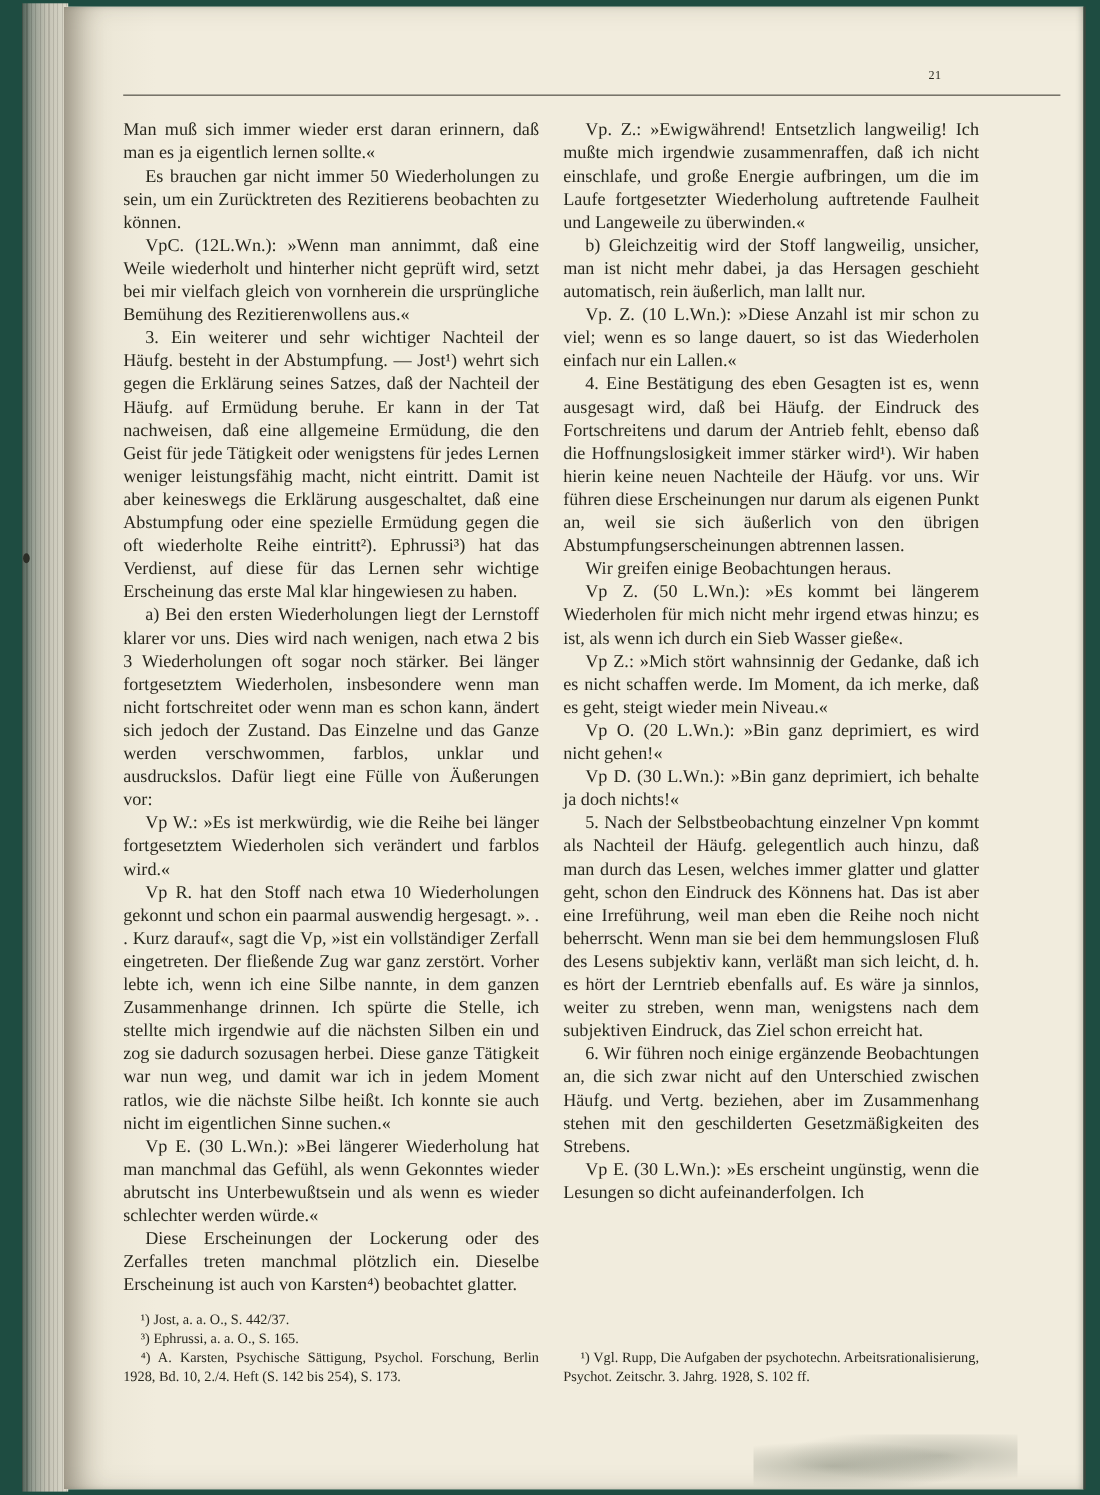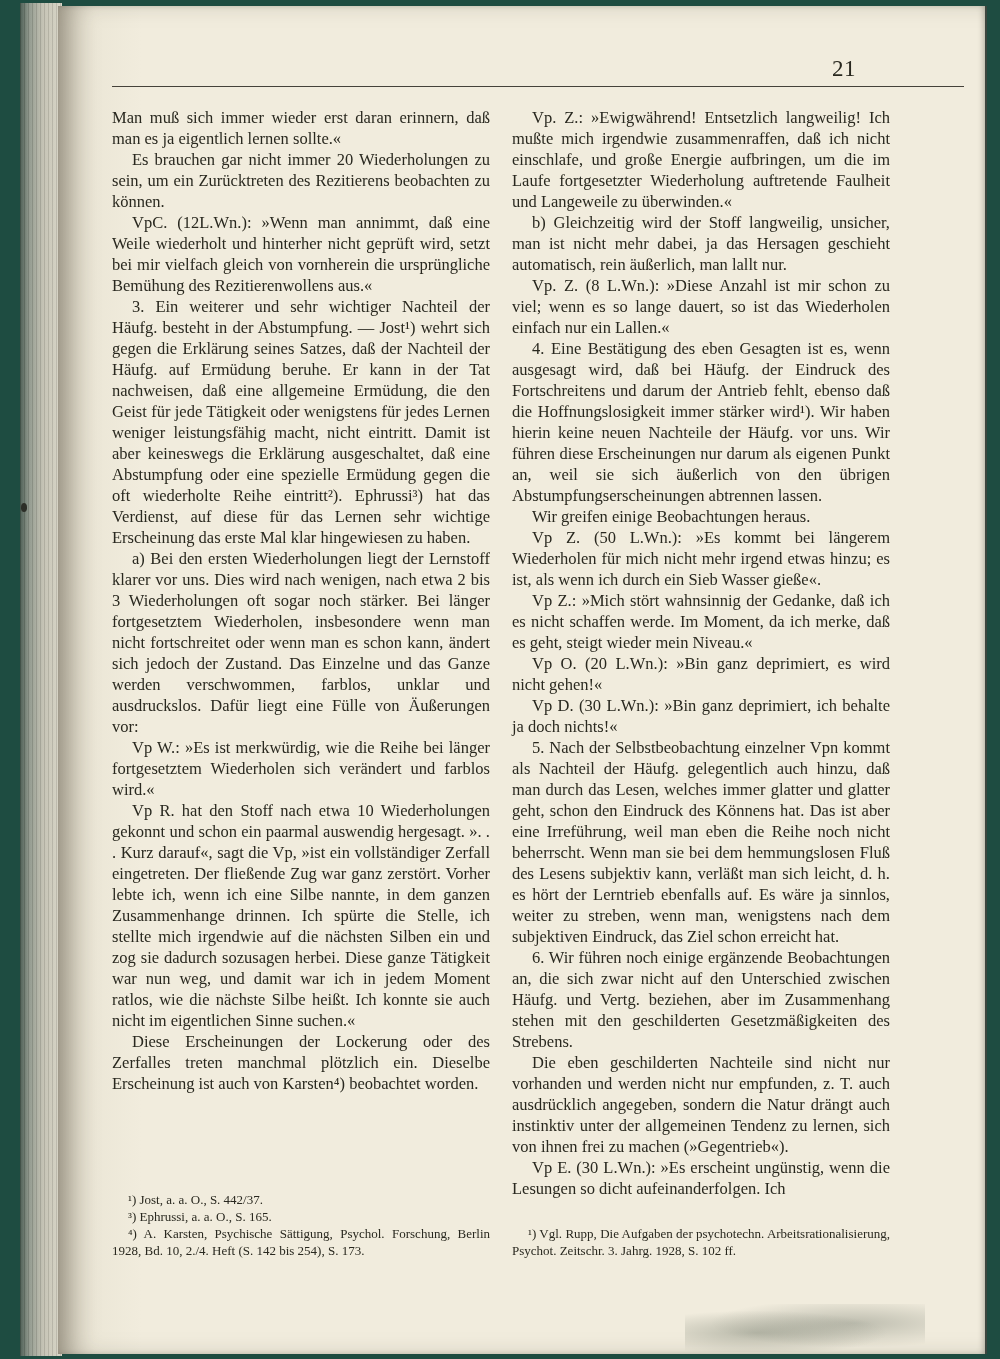--- a/index.html
+++ b/index.html
@@ -20,21 +20,21 @@
   .page {
     position:absolute; left:58px; top:6px; right:13px; bottom:5px;
     background:linear-gradient(90deg,#ddd7c6 0%,#ece7d7 4%,#f1ecdd 9%,#f1ecdd 100%);
     box-shadow: inset 22px 0 30px -14px rgba(55,50,35,0.50), inset -3px 0 6px -2px rgba(40,45,38,0.35);
     border-right:2px solid #3c463e;
   }
   .content {
     position:absolute; left:54px; top:52px; width:852px;
     color:#29281f;
   }
-  .pagenum-row { text-align:right; padding-right:108px; font-size:23px; line-height:22px; letter-spacing:0.5px; }
+  .pagenum-row { text-align:right; padding-right:108px; font-size:11px; line-height:22px; letter-spacing:0.5px; }
   .top-rule { height:1px; background:#45423a; margin-top:6px; margin-bottom:20px; }
   .columns { display:flex; gap:22px; }
   .col {
     width:378px; height:1152px;
     display:flex; flex-direction:column;
     font-size:16.5px; line-height:21px;
     text-align:justify; hyphens:auto;
   }
   .col p { margin:0; }
   .col p.ind { text-indent:20px; }
@@ -58,47 +58,47 @@
 <div class="page">
   <div class="content">
 
     <div class="pagenum-row">21</div>
     <div class="top-rule"></div>
 
     <div class="columns">
 
       <div class="col">
         <p>Man muß sich immer wieder erst daran erinnern, daß man es ja eigentlich lernen sollte.«</p>
-        <p class="ind">Es brauchen gar nicht immer 20 Wiederholungen zu sein, um ein Zurücktreten des Rezitierens beobachten zu können.</p>
+        <p class="ind">Es brauchen gar nicht immer 50 Wiederholungen zu sein, um ein Zurücktreten des Rezitierens beobachten zu können.</p>
         <p class="ind">VpC. (12L.Wn.): »Wenn man annimmt, daß eine Weile wiederholt und hinterher nicht geprüft wird, setzt bei mir vielfach gleich von vornherein die ursprüngliche Bemühung des Rezitierenwollens aus.«</p>
         <p class="ind">3. Ein weiterer und sehr wichtiger Nachteil der Häufg. besteht in der Abstumpfung. — Jost¹) wehrt sich gegen die Erklärung seines Satzes, daß der Nachteil der Häufg. auf Ermüdung beruhe. Er kann in der Tat nachweisen, daß eine allgemeine Ermüdung, die den Geist für jede Tätigkeit oder wenigstens für jedes Lernen weniger leistungsfähig macht, nicht eintritt. Damit ist aber keineswegs die Erklärung ausgeschaltet, daß eine Abstumpfung oder eine spezielle Ermüdung gegen die oft wiederholte Reihe eintritt²). Ephrussi³) hat das Verdienst, auf diese für das Lernen sehr wichtige Erscheinung das erste Mal klar hingewiesen zu haben.</p>
         <p class="ind">a) Bei den ersten Wiederholungen liegt der Lernstoff klarer vor uns. Dies wird nach wenigen, nach etwa 2 bis 3 Wiederholungen oft sogar noch stärker. Bei länger fortgesetztem Wiederholen, insbesondere wenn man nicht fortschreitet oder wenn man es schon kann, ändert sich jedoch der Zustand. Das Einzelne und das Ganze werden verschwommen, farblos, unklar und ausdruckslos. Dafür liegt eine Fülle von Äußerungen vor:</p>
         <p class="ind">Vp W.: »Es ist merkwürdig, wie die Reihe bei länger fortgesetztem Wiederholen sich verändert und farblos wird.«</p>
         <p class="ind">Vp R. hat den Stoff nach etwa 10 Wiederholungen gekonnt und schon ein paarmal auswendig hergesagt. ». . . Kurz darauf«, sagt die Vp, »ist ein vollständiger Zerfall eingetreten. Der fließende Zug war ganz zerstört. Vorher lebte ich, wenn ich eine Silbe nannte, in dem ganzen Zusammenhange drinnen. Ich spürte die Stelle, ich stellte mich irgendwie auf die nächsten Silben ein und zog sie dadurch sozusagen herbei. Diese ganze Tätigkeit war nun weg, und damit war ich in jedem Moment ratlos, wie die nächste Silbe heißt. Ich konnte sie auch nicht im eigentlichen Sinne suchen.«</p>
-        <p class="ind">Diese Erscheinungen der Lockerung oder des Zerfalles treten manchmal plötzlich ein. Dieselbe Erscheinung ist auch von Karsten⁴) beobachtet worden.</p>
+        <p class="ind">Vp E. (30 L.Wn.): »Bei längerer Wiederholung hat man manchmal das Gefühl, als wenn Gekonntes wieder abrutscht ins Unterbewußtsein und als wenn es wieder schlechter werden würde.«</p>
+        <p class="ind">Diese Erscheinungen der Lockerung oder des Zerfalles treten manchmal plötzlich ein. Dieselbe Erscheinung ist auch von Karsten⁴) beobachtet glatter.</p>
         <div class="footnotes">
           <p>¹) Jost, a. a. O., S. 442/37.</p>
           <p>³) Ephrussi, a. a. O., S. 165.</p>
           <p>⁴) A. Karsten, Psychische Sättigung, Psychol. Forschung, Berlin 1928, Bd. 10, 2./4. Heft (S. 142 bis 254), S. 173.</p>
         </div>
       </div>
 
       <div class="col">
         <p class="ind">Vp. Z.: »Ewigwährend! Entsetzlich langweilig! Ich mußte mich irgendwie zusammenraffen, daß ich nicht einschlafe, und große Energie aufbringen, um die im Laufe fortgesetzter Wiederholung auftretende Faulheit und Langeweile zu überwinden.«</p>
         <p class="ind">b) Gleichzeitig wird der Stoff langweilig, unsicher, man ist nicht mehr dabei, ja das Hersagen geschieht automatisch, rein äußerlich, man lallt nur.</p>
-        <p class="ind">Vp. Z. (8 L.Wn.): »Diese Anzahl ist mir schon zu viel; wenn es so lange dauert, so ist das Wiederholen einfach nur ein Lallen.«</p>
+        <p class="ind">Vp. Z. (10 L.Wn.): »Diese Anzahl ist mir schon zu viel; wenn es so lange dauert, so ist das Wiederholen einfach nur ein Lallen.«</p>
         <p class="ind">4. Eine Bestätigung des eben Gesagten ist es, wenn ausgesagt wird, daß bei Häufg. der Eindruck des Fortschreitens und darum der Antrieb fehlt, ebenso daß die Hoffnungslosigkeit immer stärker wird¹). Wir haben hierin keine neuen Nachteile der Häufg. vor uns. Wir führen diese Erscheinungen nur darum als eigenen Punkt an, weil sie sich äußerlich von den übrigen Abstumpfungserscheinungen abtrennen lassen.</p>
         <p class="ind">Wir greifen einige Beobachtungen heraus.</p>
         <p class="ind">Vp Z. (50 L.Wn.): »Es kommt bei längerem Wiederholen für mich nicht mehr irgend etwas hinzu; es ist, als wenn ich durch ein Sieb Wasser gieße«.</p>
         <p class="ind">Vp Z.: »Mich stört wahnsinnig der Gedanke, daß ich es nicht schaffen werde. Im Moment, da ich merke, daß es geht, steigt wieder mein Niveau.«</p>
         <p class="ind">Vp O. (20 L.Wn.): »Bin ganz deprimiert, es wird nicht gehen!«</p>
         <p class="ind">Vp D. (30 L.Wn.): »Bin ganz deprimiert, ich behalte ja doch nichts!«</p>
         <p class="ind">5. Nach der Selbstbeobachtung einzelner Vpn kommt als Nachteil der Häufg. gelegentlich auch hinzu, daß man durch das Lesen, welches immer glatter und glatter geht, schon den Eindruck des Könnens hat. Das ist aber eine Irreführung, weil man eben die Reihe noch nicht beherrscht. Wenn man sie bei dem hemmungslosen Fluß des Lesens subjektiv kann, verläßt man sich leicht, d. h. es hört der Lerntrieb ebenfalls auf. Es wäre ja sinnlos, weiter zu streben, wenn man, wenigstens nach dem subjektiven Eindruck, das Ziel schon erreicht hat.</p>
         <p class="ind">6. Wir führen noch einige ergänzende Beobachtungen an, die sich zwar nicht auf den Unterschied zwischen Häufg. und Vertg. beziehen, aber im Zusammenhang stehen mit den geschilderten Gesetzmäßigkeiten des Strebens.</p>
-        <p class="ind">Die eben geschilderten Nachteile sind nicht nur vorhanden und werden nicht nur empfunden, z. T. auch ausdrücklich angegeben, sondern die Natur drängt auch instinktiv unter der allgemeinen Tendenz zu lernen, sich von ihnen frei zu machen (»Gegentrieb«).</p>
         <p class="ind">Vp E. (30 L.Wn.): »Es erscheint ungünstig, wenn die Lesungen so dicht aufeinanderfolgen. Ich</p>
         <div class="footnotes">
           <p>¹) Vgl. Rupp, Die Aufgaben der psychotechn. Arbeitsrationalisierung, Psychot. Zeitschr. 3. Jahrg. 1928, S. 102 ff.</p>
         </div>
       </div>
 
     </div>
   </div>
 
   <div class="stain"></div>

